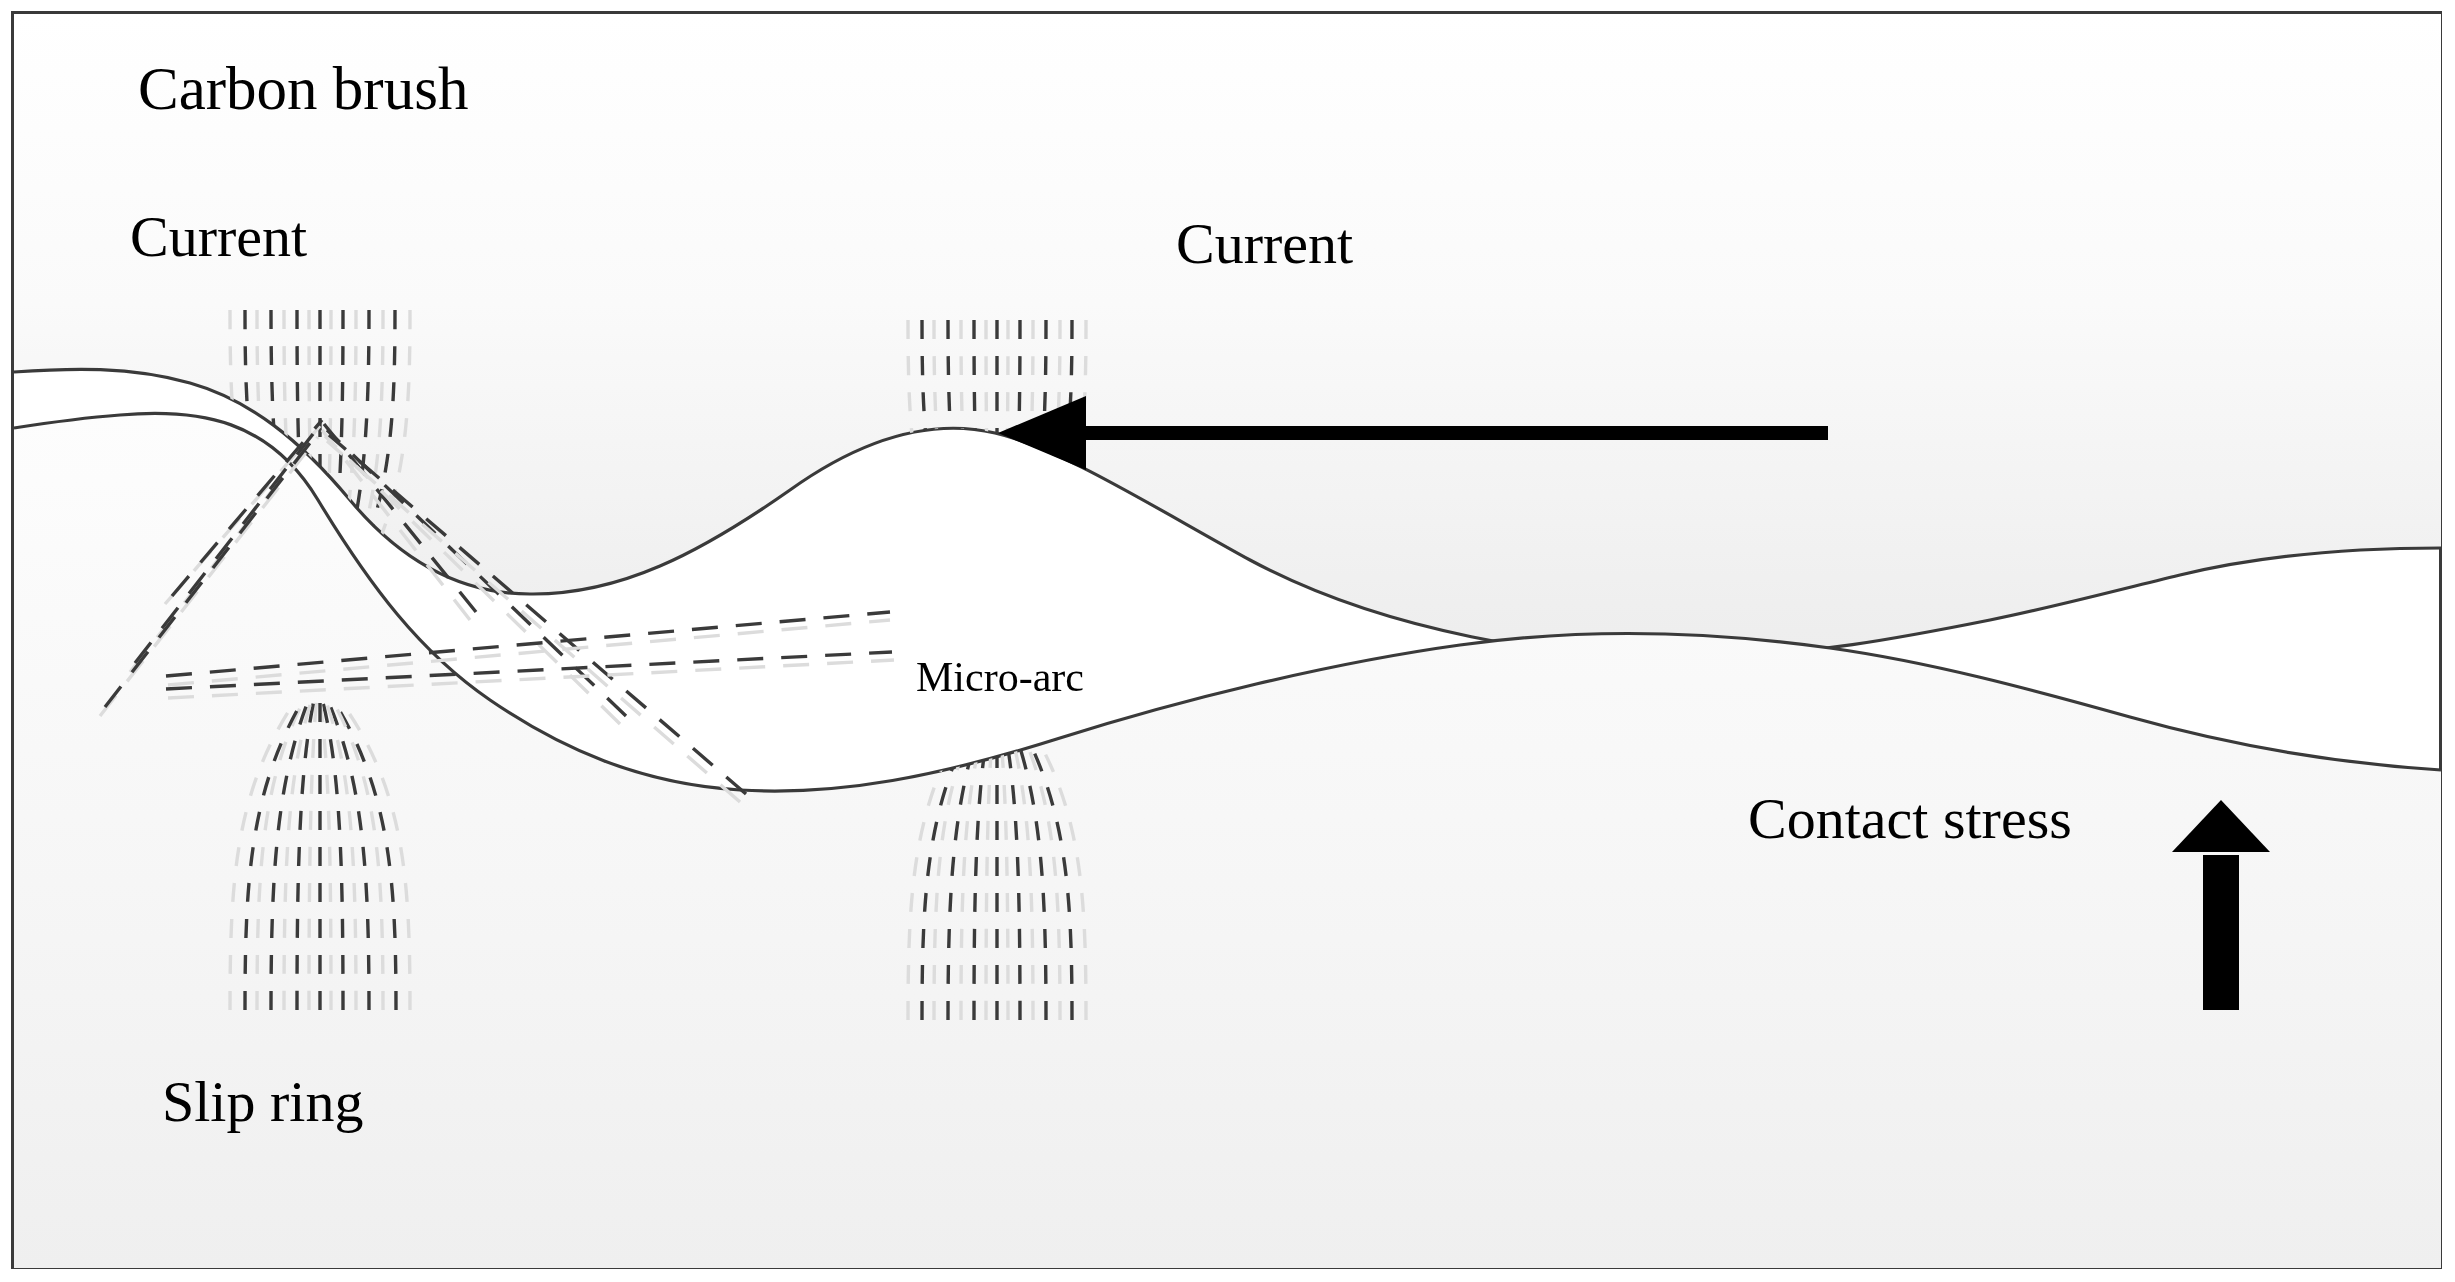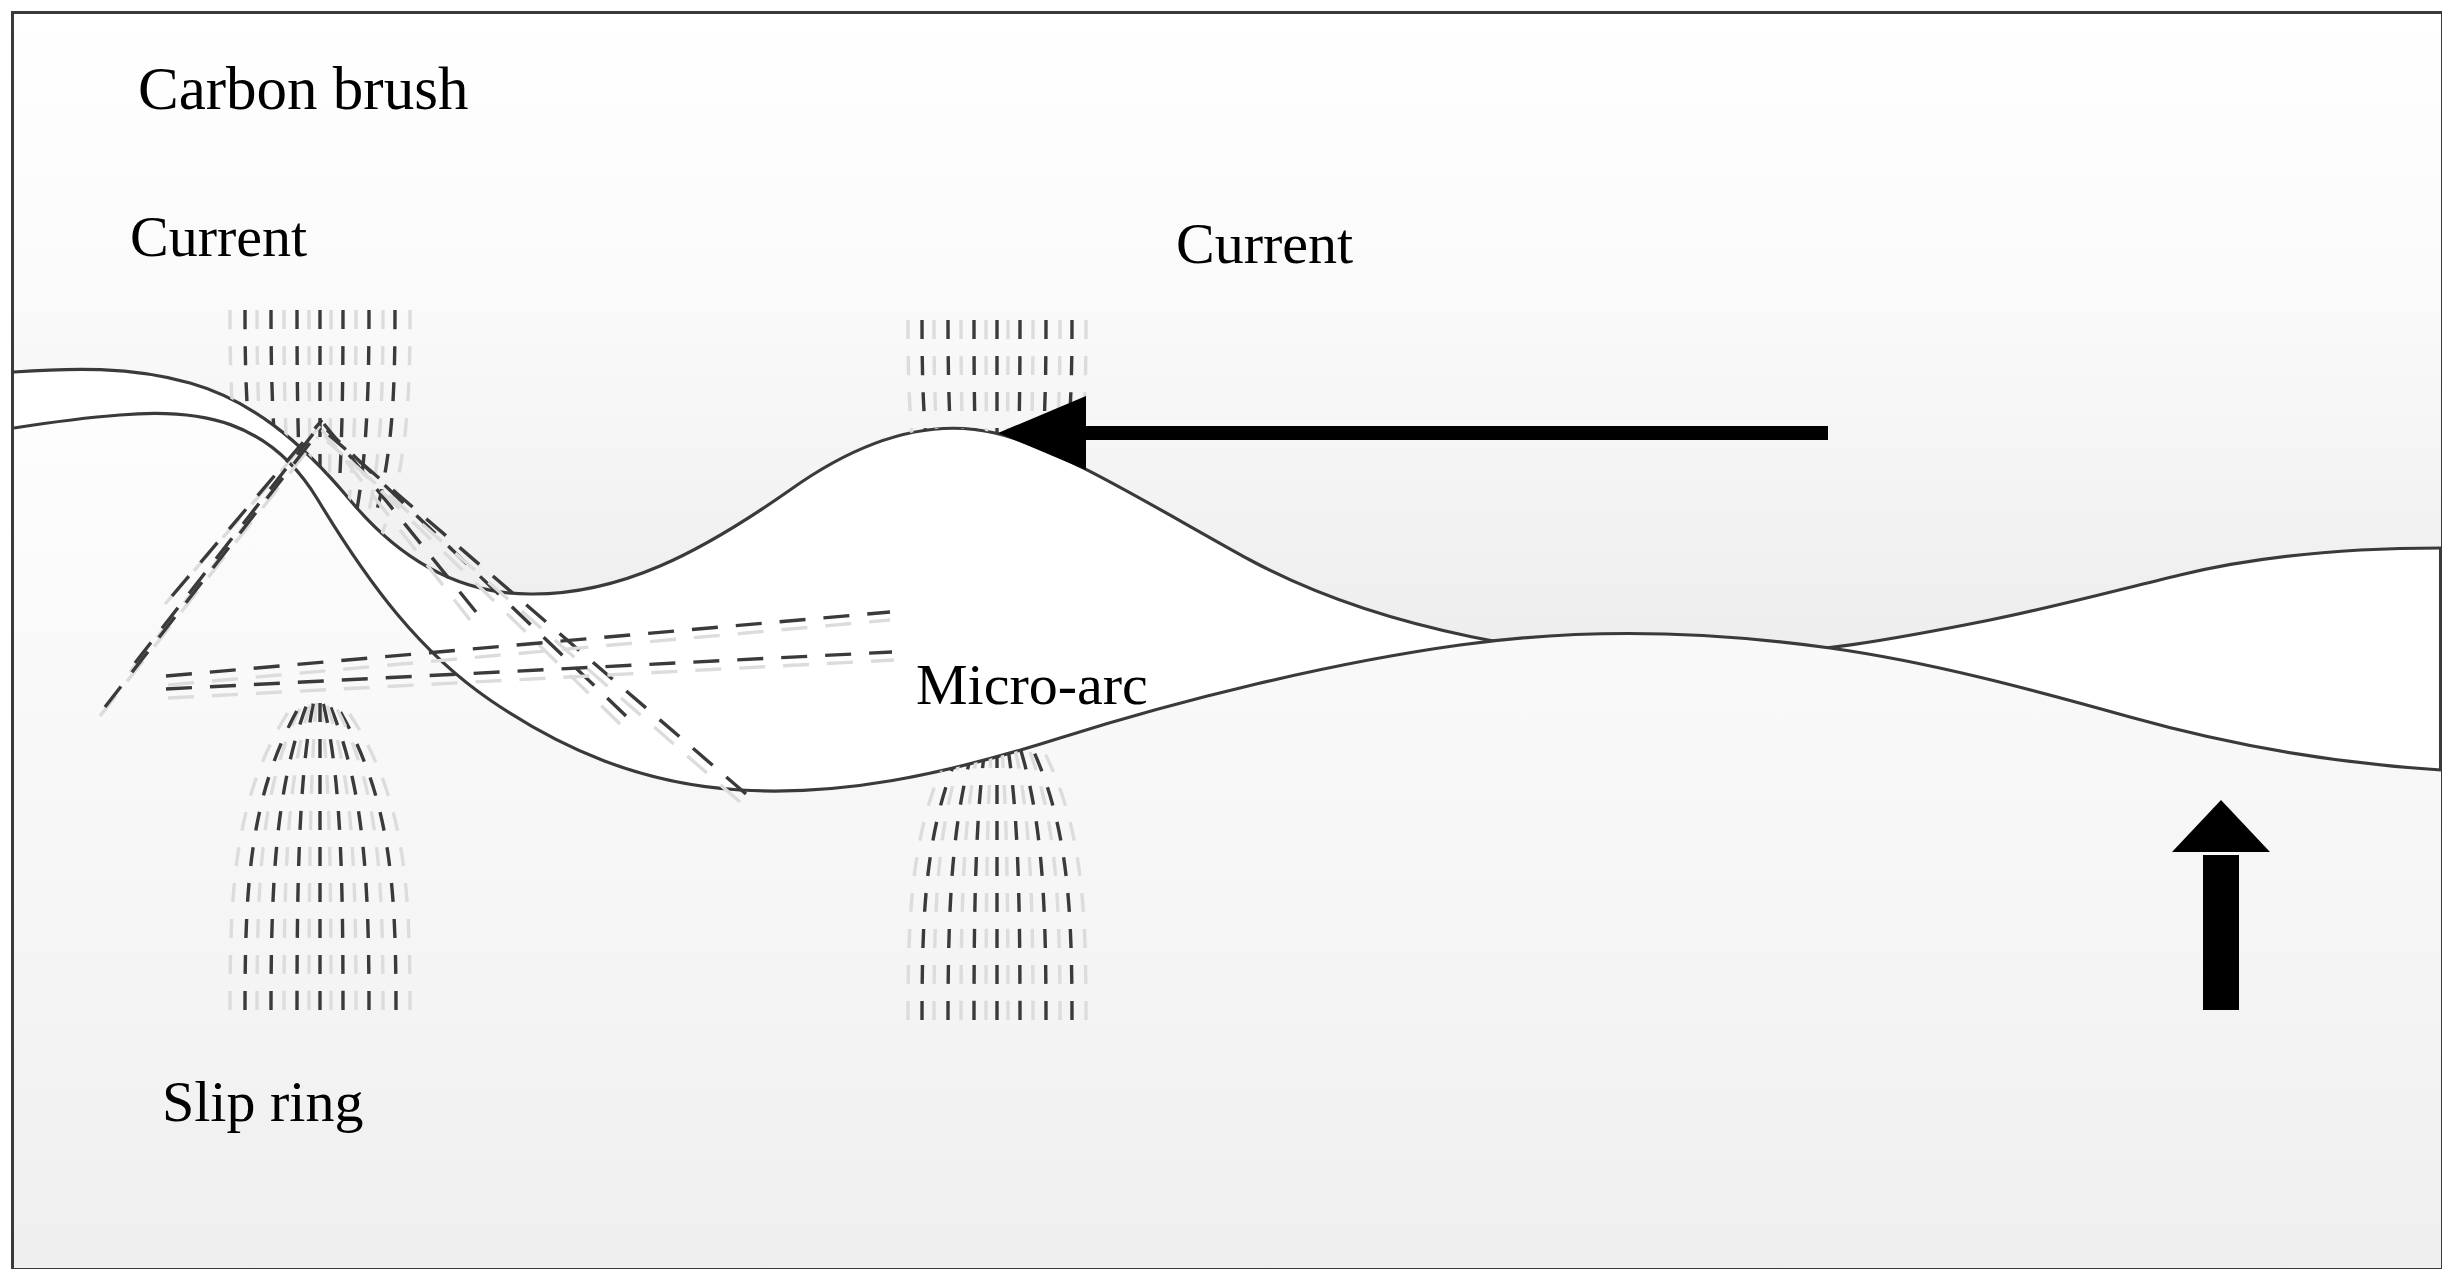--- a/index.html
+++ b/index.html
@@ -4,21 +4,21 @@
 <style>
   html,body{margin:0;padding:0;background:#ffffff;}
   body{font-family:"Liberation Serif", serif;}
   #stage{position:relative;width:2455px;height:1282px;background:#ffffff;overflow:hidden;}
   #frame{position:absolute;left:11px;top:11px;width:2431px;height:1258px;border:3px solid #3a3a3a;box-sizing:border-box;background:#ffffff;}
   #canvas{position:absolute;left:0;top:0;width:2455px;height:1282px;}
   .lbl{position:absolute;color:#000;font-family:"Liberation Serif", serif;white-space:nowrap;line-height:1;}
   .lbl-carbon{left:138px;top:58px;font-size:61px;}
   .lbl-cur-l{left:130px;top:208px;font-size:58px;}
   .lbl-cur-r{left:1176px;top:215px;font-size:58px;}
-  .lbl-micro{left:916px;top:656px;font-size:58px;}
+  .lbl-micro{left:916px;top:656px;font-size:42px;}
   .lbl-cond{left:1822px;top:655px;font-size:58px;}
   .lbl-stress{left:1748px;top:790px;font-size:58px;}
   .lbl-slip{left:162px;top:1073px;font-size:58px;}
 </style>
 </head>
 <body>
 
 <div id="stage">
   <div id="frame"></div>
 
@@ -237,14 +237,15 @@
     <g>
       <rect x="2203" y="855" width="36" height="155" fill="#000000"></rect>
       <polygon points="2221,800 2270,852 2172,852" fill="#000000"></polygon>
     </g>
   </svg>
 
   <div class="lbl lbl-carbon">Carbon brush</div>
   <div class="lbl lbl-cur-l">Current</div>
   <div class="lbl lbl-cur-r">Current</div>
   <div class="lbl lbl-micro">Micro-arc</div>
+  <div class="lbl lbl-stress">Contact stress</div>
   <div class="lbl lbl-slip">Slip ring</div>
 </div>
 
 </body></html>

